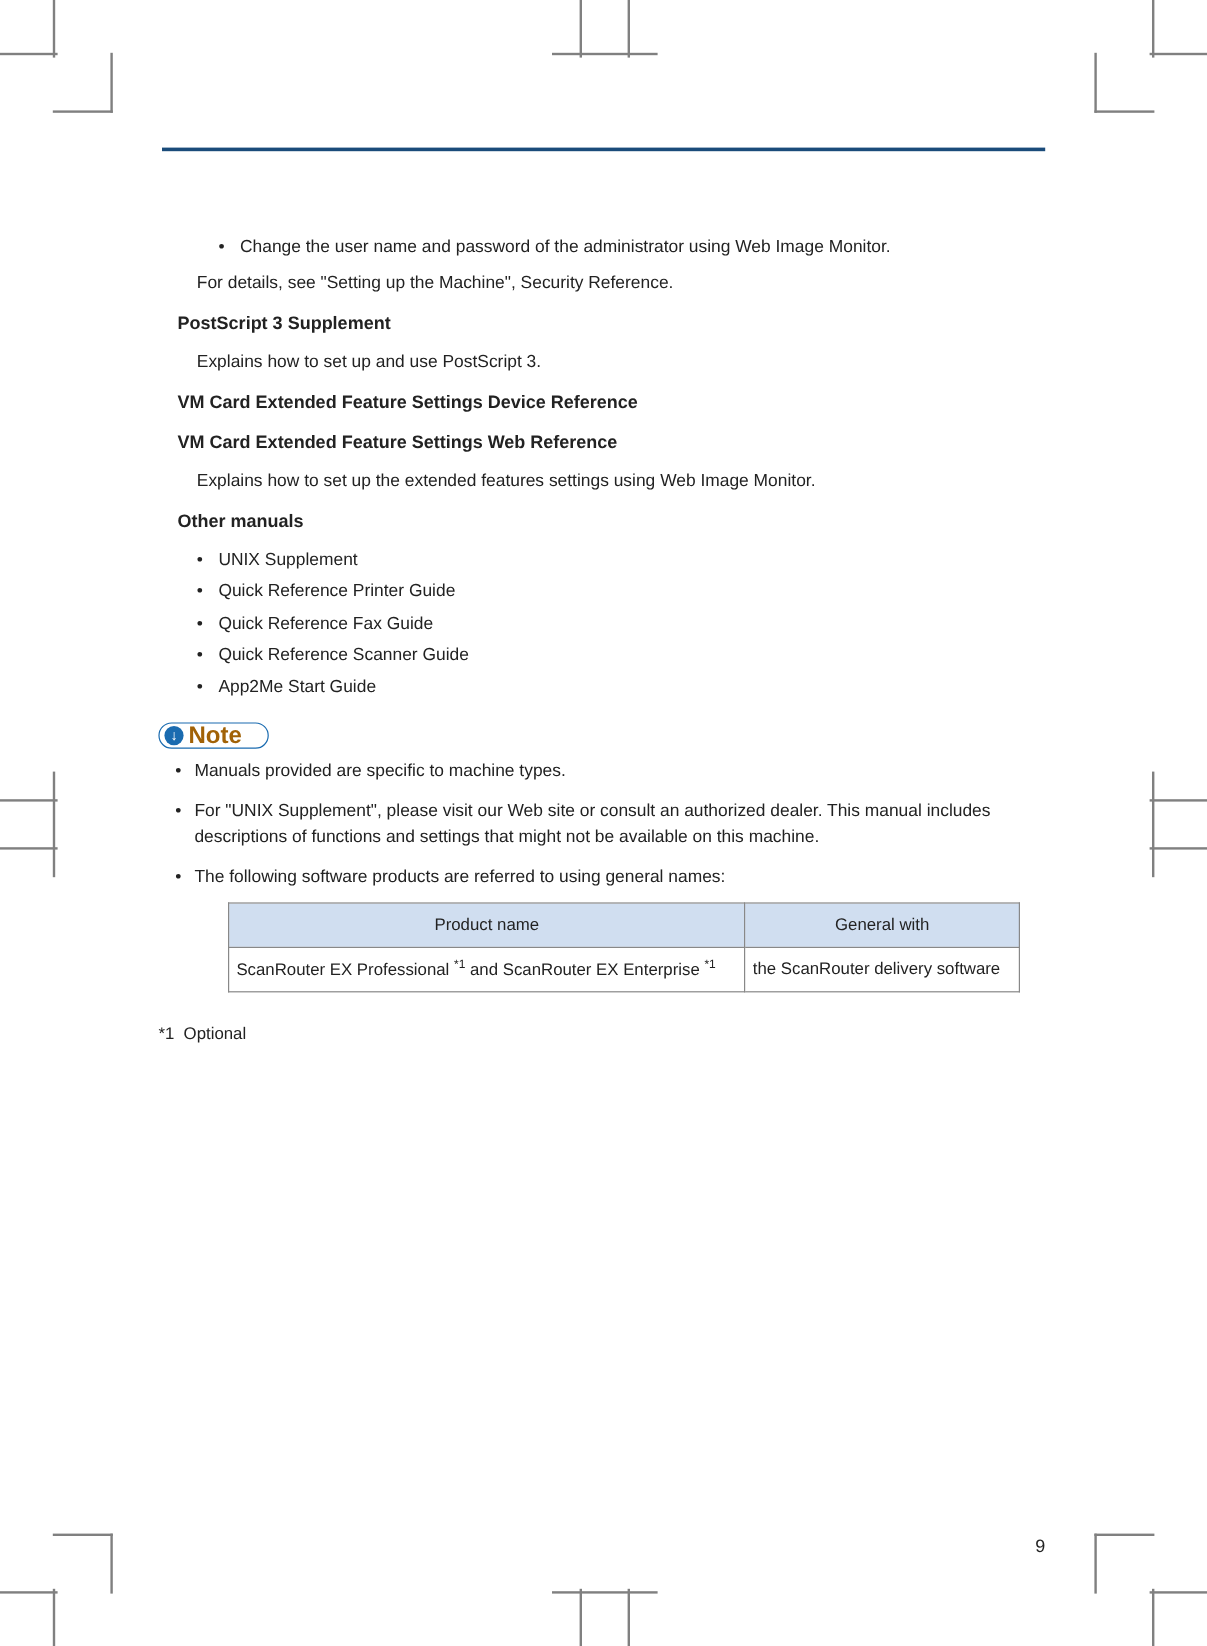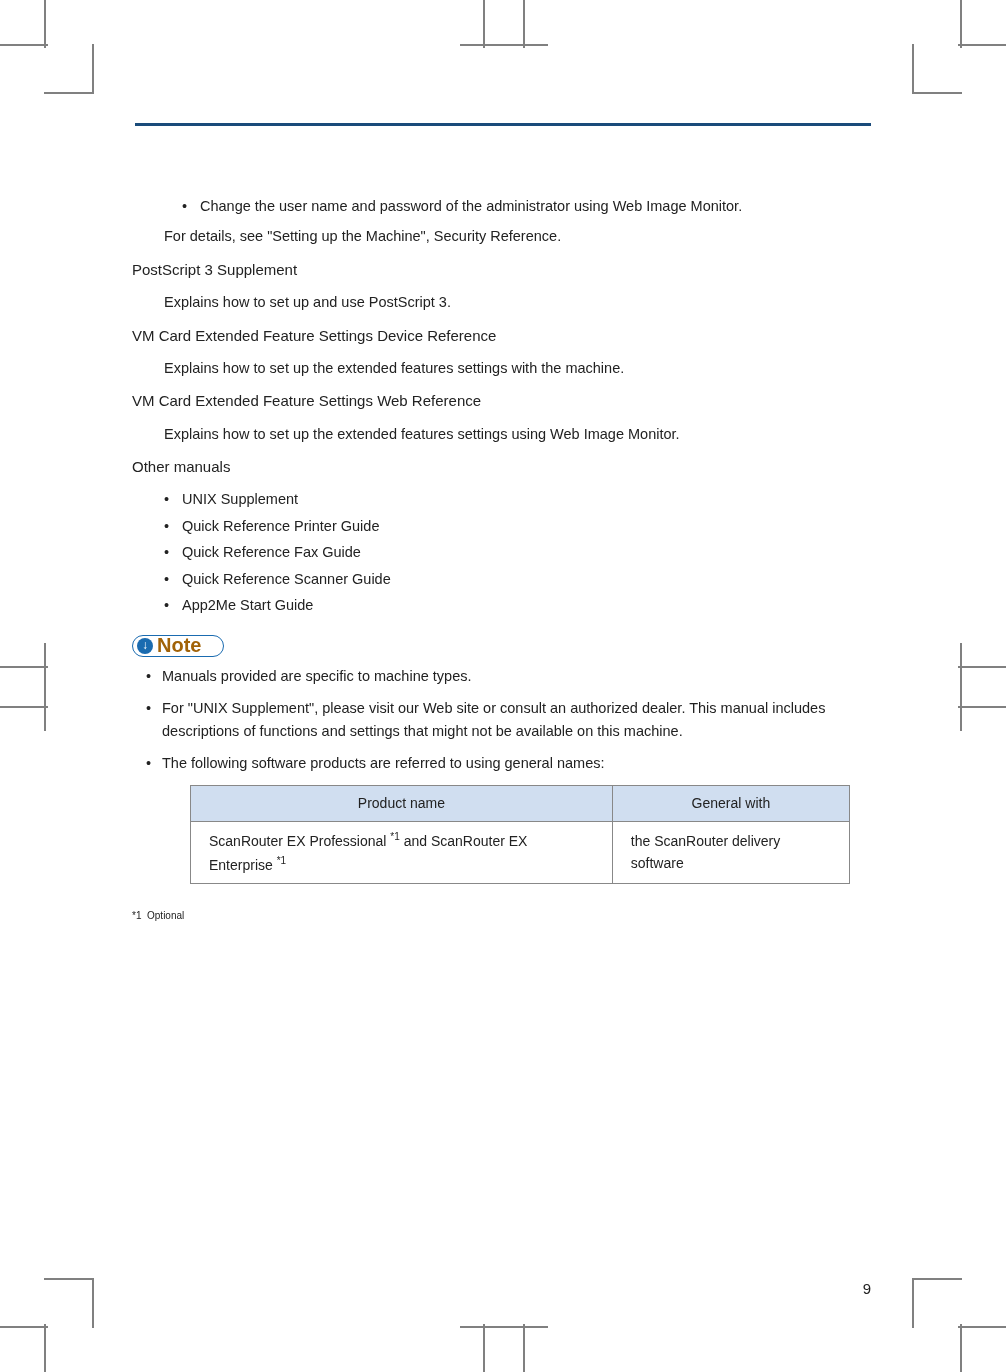--- a/index.html
+++ b/index.html
@@ -32,21 +32,21 @@
     left: 52px;
     right: 55px;
     top: 140px;
     font-size: 14.5px;
     line-height: 1.55;
     color: #222;
   }
   .content p { margin-bottom: 10px; }
   .indent { margin-left: 32px; }
   .indent2 { margin-left: 50px; }
-  .bold { font-weight: normal; font-size: 15px; margin-top: 6px; margin-bottom: 6px; }
+  .bold { font-weight: bold; font-size: 15px; margin-top: 6px; margin-bottom: 6px; margin-left: 16px; }
   .bullet-list { list-style: none; margin-bottom: 8px; }
   .bullet-list li { position: relative; padding-left: 18px; margin-bottom: 4px; }
   .bullet-list li::before { content: "•"; position: absolute; left: 0; top: 0; }
   .note-badge {
     display: inline-flex;
     align-items: center;
     border: 1.5px solid #1a6bb0;
     border-radius: 14px;
     padding: 1px 22px 1px 4px;
     margin: 10px 0 8px 0;
@@ -64,30 +64,30 @@
   .note-list li::before { content: "•"; position: absolute; left: 0; top: 0; }
   table.software {
     border-collapse: collapse;
     margin-left: 58px;
     margin-top: 10px;
     width: 660px;
     font-size: 14px;
   }
   table.software th, table.software td {
     border: 1px solid #888;
-    padding: 7px 18px;
+    padding: 7px 6px;
     text-align: left;
   }
   table.software th {
     background: #d0def0;
     font-weight: normal;
     text-align: center;
     color: #222;
   }
-  .footnote { margin-top: 24px; margin-left: 0px; font-size: 10px; }
+  .footnote { margin-top: 24px; margin-left: 0px; font-size: 14px; }
   .page-num {
     position: absolute;
     right: 55px;
     bottom: 20px;
     font-size: 15px;
   }
   sup { font-size: 10px; vertical-align: super; }
 </style>
 </head>
 <body>
@@ -132,21 +132,20 @@
     <ul class="bullet-list indent2">
       <li>Change the user name and password of the administrator using Web Image Monitor.</li>
     </ul>
 
     <p class="indent">For details, see "Setting up the Machine", Security Reference.</p>
 
     <p class="bold">PostScript 3 Supplement</p>
     <p class="indent">Explains how to set up and use PostScript 3.</p>
 
     <p class="bold">VM Card Extended Feature Settings Device Reference</p>
-    <p class="indent">Explains how to set up the extended features settings with the machine.</p>
 
     <p class="bold">VM Card Extended Feature Settings Web Reference</p>
     <p class="indent">Explains how to set up the extended features settings using Web Image Monitor.</p>
 
     <p class="bold">Other manuals</p>
     <ul class="bullet-list indent">
       <li>UNIX Supplement</li>
       <li>Quick Reference Printer Guide</li>
       <li>Quick Reference Fax Guide</li>
       <li>Quick Reference Scanner Guide</li>

